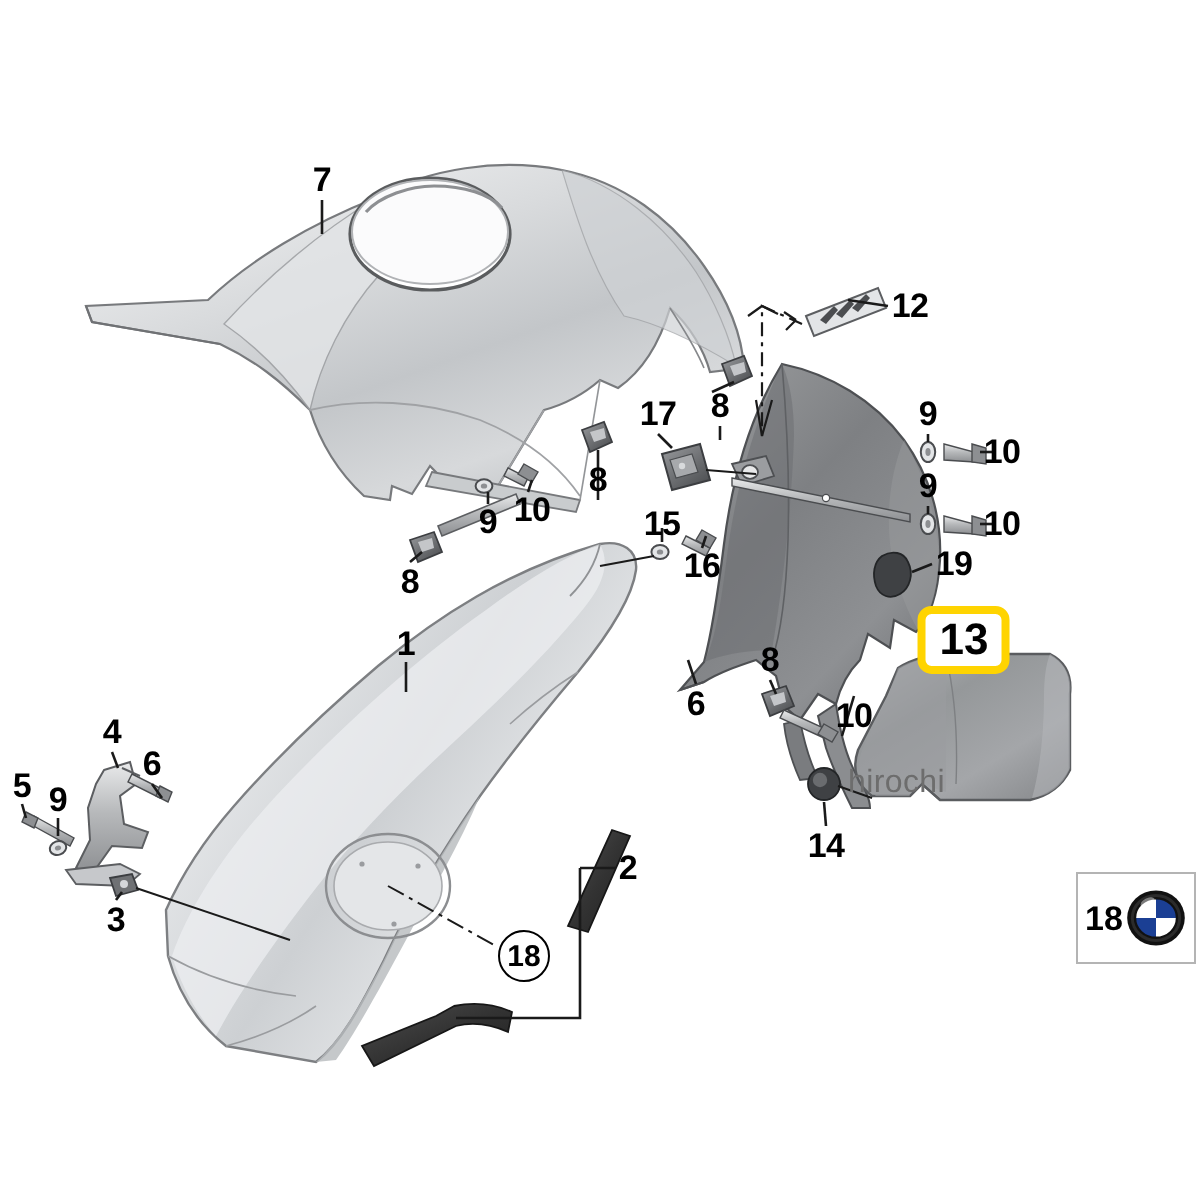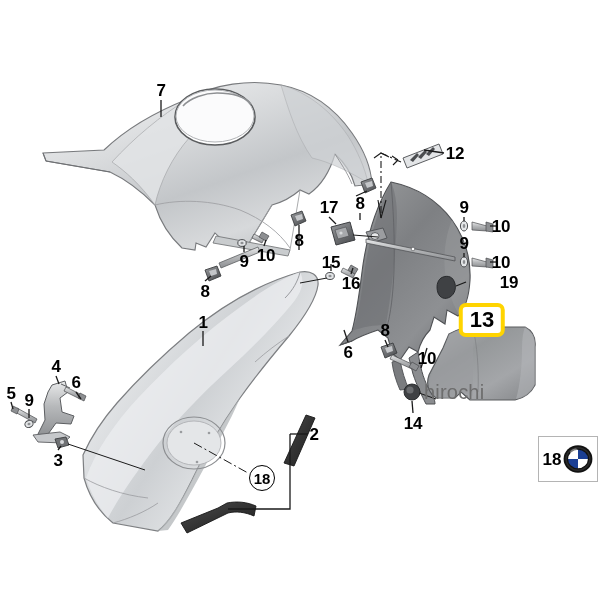--- a/index.html
+++ b/index.html
@@ -63,21 +63,21 @@
     font-family: "Liberation Sans", sans-serif;
     font-weight: bold;
     font-size: 22px;
     color: #000;
     line-height: 1.05;
     box-sizing: border-box;
   }
   #watermark {
     position: absolute;
     font-family: "Liberation Sans", sans-serif;
-    font-size: 20px;
+    font-size: 16px;
     color: #6d6d6d;
     letter-spacing: 0.2px;
     transform: translate(0, -50%);
     pointer-events: none;
   }
   #logo-box {
     position: absolute;
     border: 1px solid #b4b4b4;
     background: #ffffff;
     display: flex;
@@ -387,21 +387,21 @@
   <div class="callout" style="left:329px;top:207px;">17</div>
   <div class="callout" style="left:464px;top:207px;">9</div>
   <div class="callout" style="left:501px;top:226px;">10</div>
   <div class="callout" style="left:464px;top:243px;">9</div>
   <div class="callout" style="left:501px;top:262px;">10</div>
   <div class="callout" style="left:299px;top:240px;">8</div>
   <div class="callout" style="left:244px;top:261px;">9</div>
   <div class="callout" style="left:266px;top:255px;">10</div>
   <div class="callout" style="left:331px;top:242px;margin-top:20px;">15</div>
   <div class="callout" style="left:351px;top:283px;">16</div>
-  <div class="callout" style="left:477px;top:282px;margin-left:32px;">19</div>
+  <div class="callout" style="left:477px;top:282px;">19</div>
   <div class="callout" style="left:205px;top:291px;">8</div>
   <div class="callout" style="left:203px;top:322px;">1</div>
   <div class="callout" style="left:385px;top:330px;">8</div>
   <div class="callout" style="left:348px;top:352px;">6</div>
   <div class="callout" style="left:427px;top:358px;">10</div>
   <div class="callout" style="left:56px;top:366px;">4</div>
   <div class="callout" style="left:76px;top:382px;">6</div>
   <div class="callout" style="left:11px;top:393px;">5</div>
   <div class="callout" style="left:29px;top:400px;">9</div>
   <div class="callout" style="left:413px;top:423px;">14</div>

